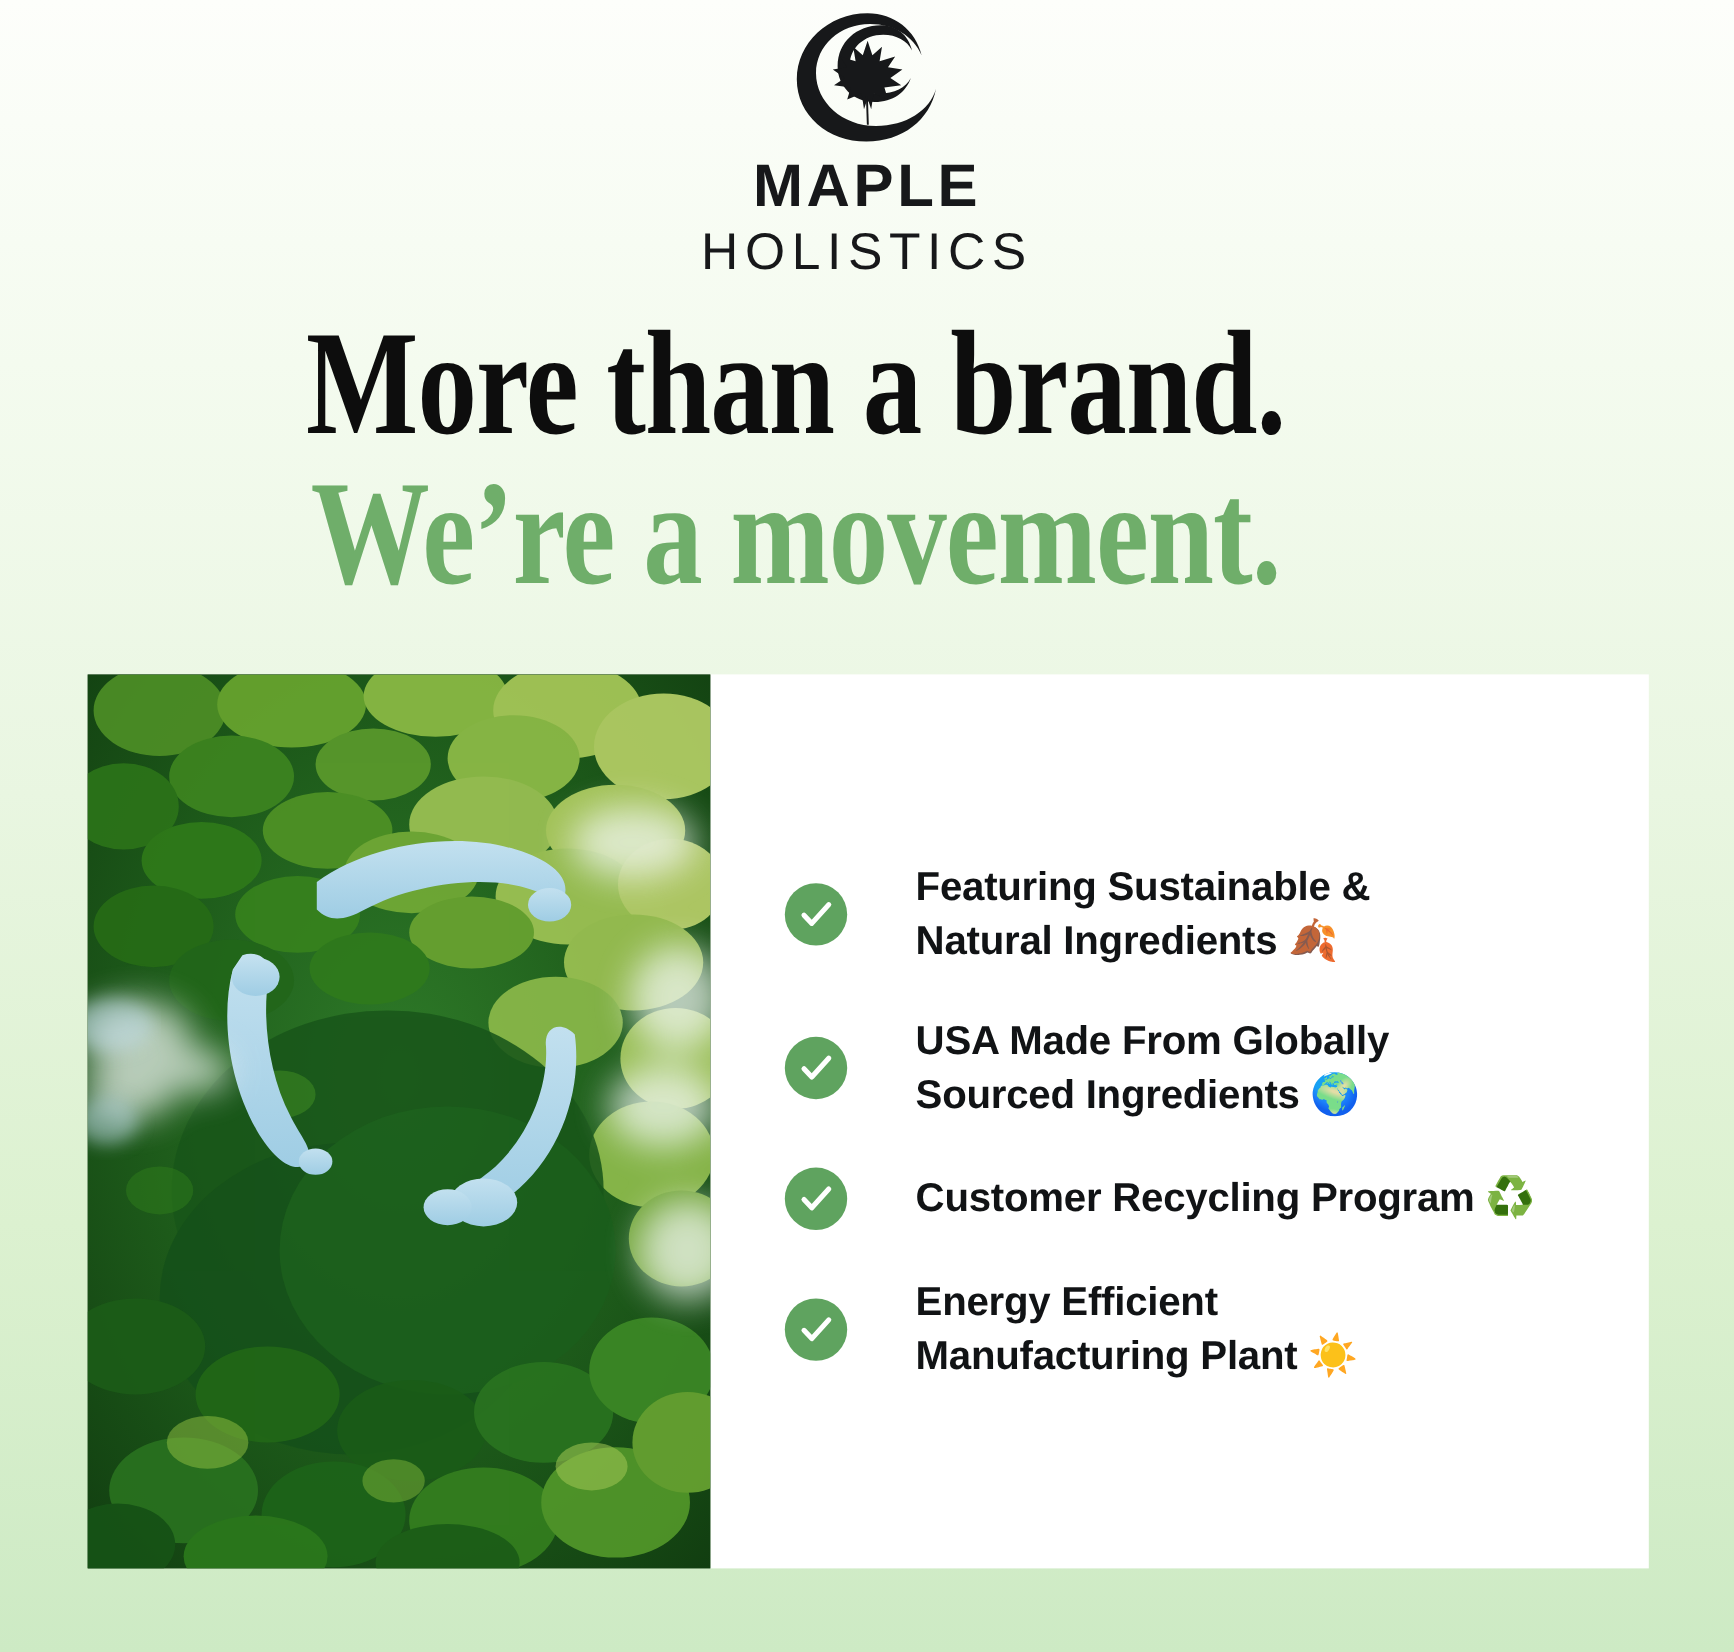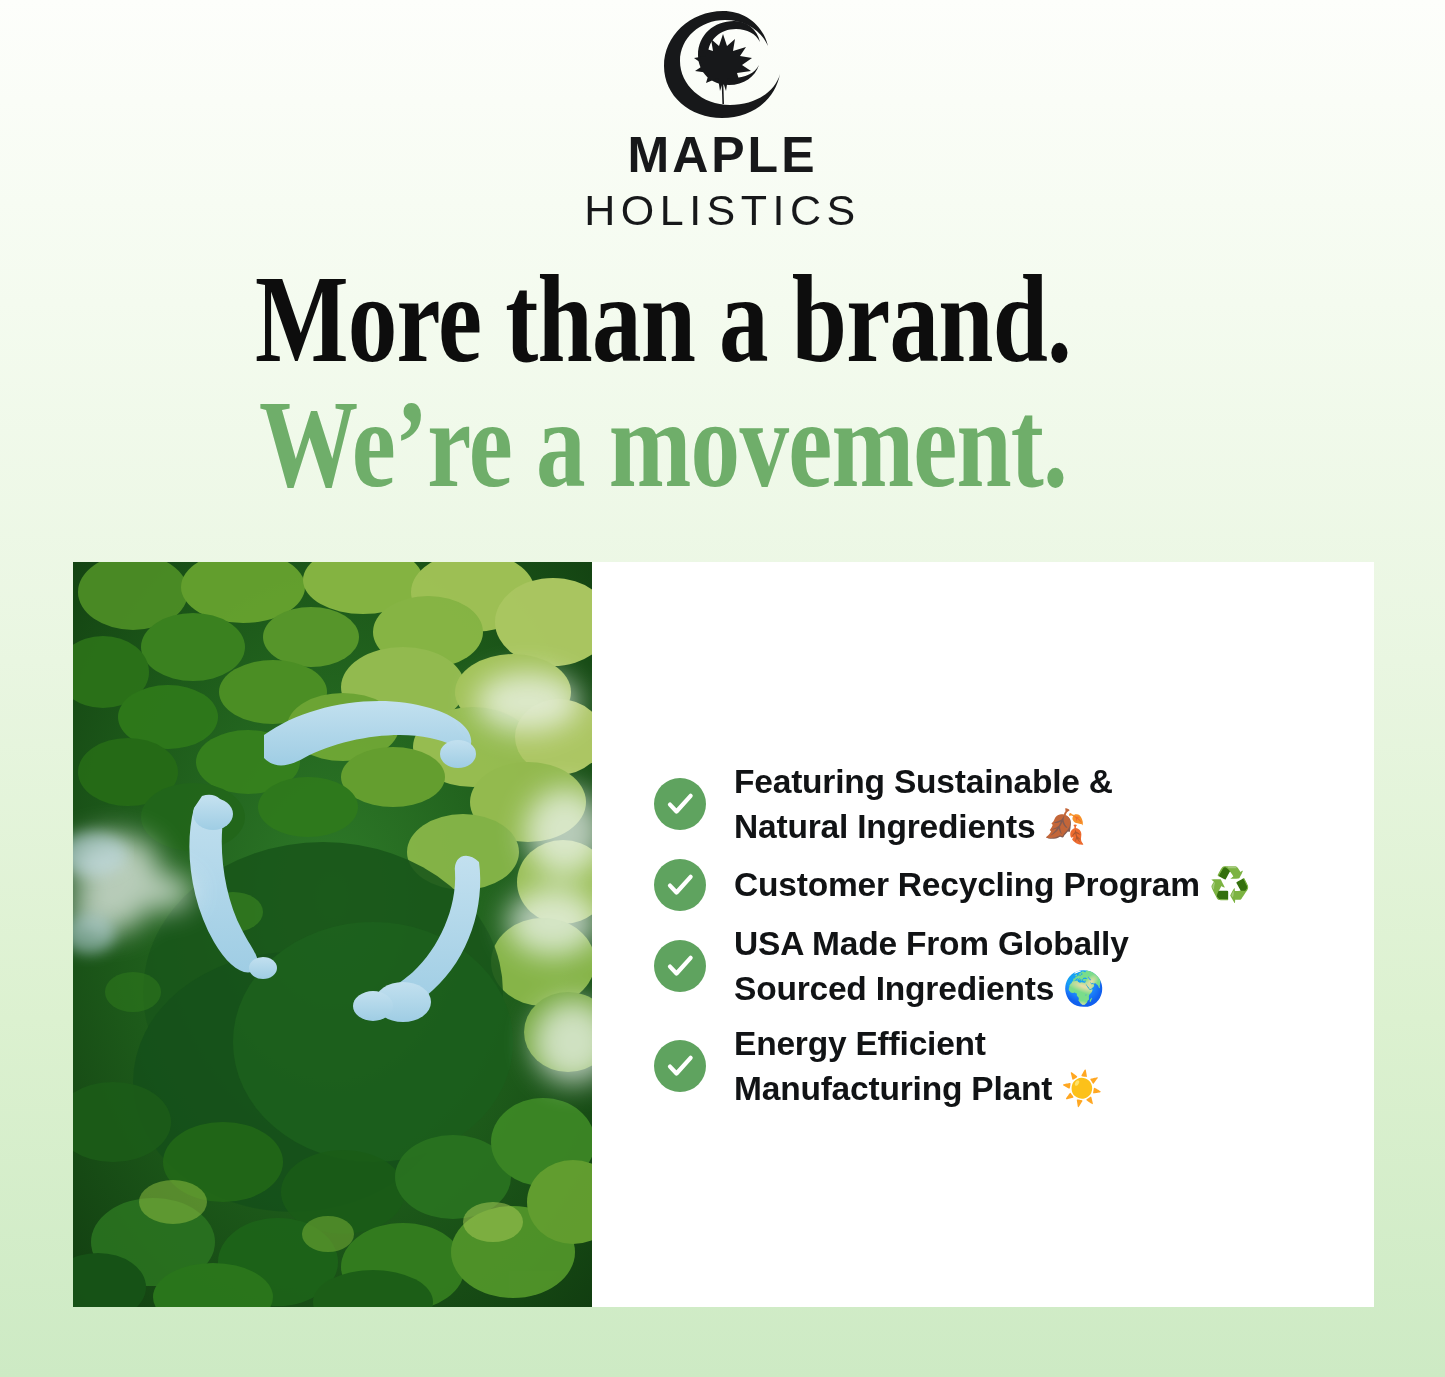--- a/index.html
+++ b/index.html
@@ -45,21 +45,21 @@
     position:relative;width:519px;height:745px;flex:0 0 519px;overflow:hidden;
     background:#123d12;
   }
   .photo svg{display:block;width:100%;height:100%;}
 
   .panel{
     flex:1 1 auto;background:#ffffff;height:745px;
     display:flex;flex-direction:column;justify-content:center;
     padding:0 0 0 62px;box-sizing:border-box;
   }
-  .feature{display:flex;align-items:center;margin:5px 0;}
+  .feature{display:flex;align-items:center;margin:19px 0;gap:29px;}
   .tick{
     flex:0 0 52px;width:52px;height:52px;border-radius:50%;
     background:#5fa35f;margin-right:28px;
     display:flex;align-items:center;justify-content:center;
   }
   .tick svg{width:30px;height:30px;display:block;}
   .feat-text{
     font-family:"Liberation Sans", sans-serif;
     font-weight:700;font-size:33.5px;line-height:45px;color:#111315;
     letter-spacing:-0.2px;white-space:pre-line;
@@ -255,39 +255,39 @@
       </div>
 
 
 
       <div class="feature">
         <span class="tick">
           <svg viewBox="0 0 24 24" aria-hidden="true">
               <path d="M4 12.5 L9.2 18 L20.5 5.5" fill="none" stroke="#ffffff" stroke-width="3.4" stroke-linecap="round" stroke-linejoin="round"></path>
             </svg>
         </span>
-        <span class="feat-text">Customer Recycling Program ♻️</span>
-      </div>
-
-      <div class="feature">
-        <span class="tick">
-          <svg viewBox="0 0 24 24" aria-hidden="true">
-              <path d="M4 12.5 L9.2 18 L20.5 5.5" fill="none" stroke="#ffffff" stroke-width="3.4" stroke-linecap="round" stroke-linejoin="round"></path>
-            </svg>
-        </span>
         <span class="feat-text">USA Made From Globally
 Sourced Ingredients 🌍</span>
       </div>
 
       <div class="feature">
         <span class="tick">
           <svg viewBox="0 0 24 24" aria-hidden="true">
               <path d="M4 12.5 L9.2 18 L20.5 5.5" fill="none" stroke="#ffffff" stroke-width="3.4" stroke-linecap="round" stroke-linejoin="round"></path>
             </svg>
         </span>
+        <span class="feat-text">Customer Recycling Program ♻️</span>
+      </div>
+
+      <div class="feature">
+        <span class="tick">
+          <svg viewBox="0 0 24 24" aria-hidden="true">
+              <path d="M4 12.5 L9.2 18 L20.5 5.5" fill="none" stroke="#ffffff" stroke-width="3.4" stroke-linecap="round" stroke-linejoin="round"></path>
+            </svg>
+        </span>
         <span class="feat-text">Energy Efficient
 Manufacturing Plant ☀️</span>
       </div>
 
     </div>
   </div>
 
 </div>
 
 </body></html>

